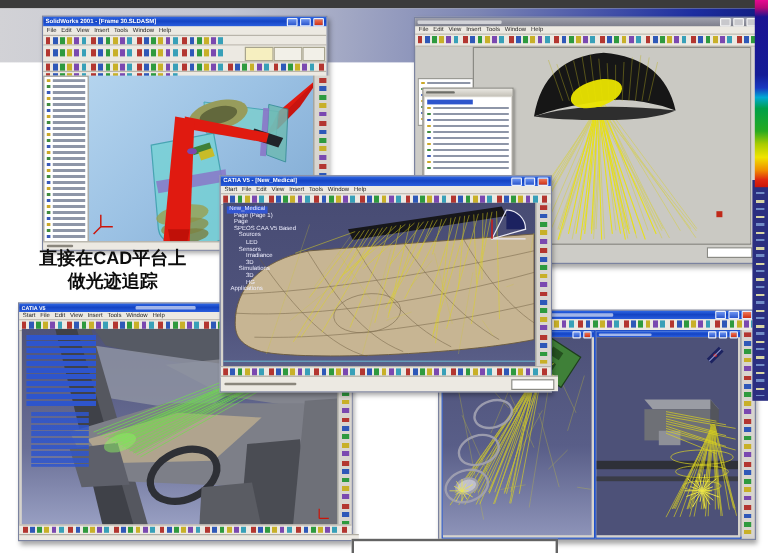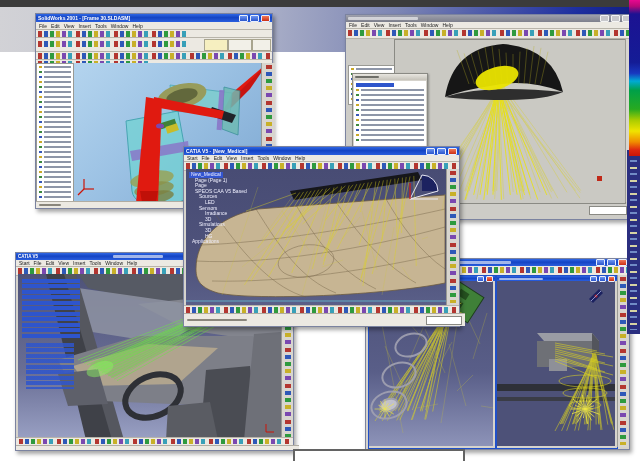--- a/index.html
+++ b/index.html
@@ -695,16 +695,18 @@
         <div class="icostrip"></div>
       </div>
     <div class="statusbar abs" style="left:0;bottom:0;width:275px;height:12px;">
       <div class="skel" style="width:60px;height:2px;background:#8a867c;"></div>
       <div style="flex:1;"></div>
       <div style="width:34px;height:7px;background:#fff;border:1px solid #8a8a84;"></div>
     </div>
   </div>
 
   <div class="abs" id="caption">
+    <div>直接在CAD平台上</div>
+    <div>做光迹追踪</div>
   </div>
 
   <div class="abs" id="bottombox"></div>
 </div>
 
 </body></html>

